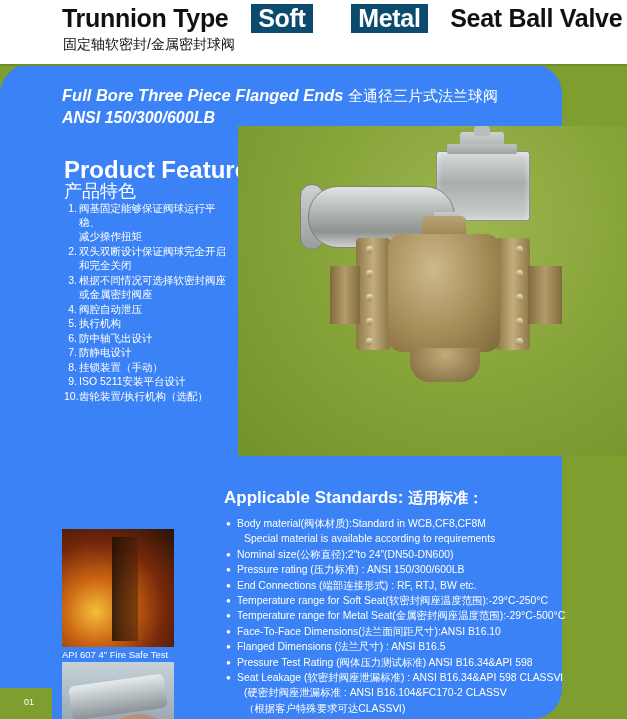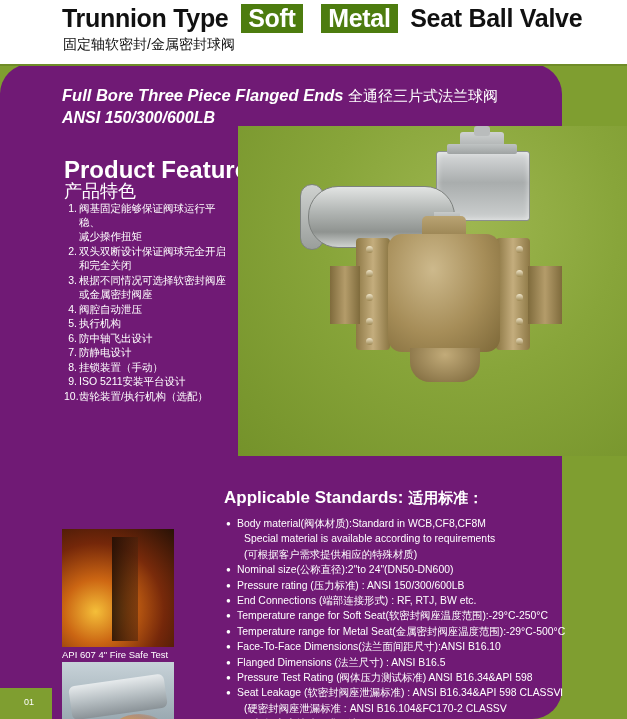--- a/index.html
+++ b/index.html
@@ -13,30 +13,30 @@
   
   .header{
     position:absolute;left:0;top:0;width:627px;height:64px;background:#ffffff;
   }
   .header-title{
     position:absolute;left:62px;top:4px;
     font-size:25px;font-weight:bold;color:#111;white-space:nowrap;
     letter-spacing:-0.3px;
   }
   .header-title .hl{
-    background:#4d7c0f;color:#ffffff;padding:0 7px;margin:0 6px;display:inline-block;
+    background:#0c4a6e;color:#ffffff;padding:0 7px;margin:0 16px;display:inline-block;
   }
   .header-sub{
     position:absolute;left:63px;top:36px;
     font-size:14px;color:#111;white-space:nowrap;
   }
   
   .green{
     position:absolute;left:0;top:64px;width:562px;height:655px;
-    background:#701a75;
+    background:#3b82f6;
     border-radius:30px;
   }
   .band-line{
     position:absolute;left:0;top:0;width:627px;height:2px;background:#6f8c28;
   }
   .sub-head1{
     position:absolute;left:62px;top:22px;font-size:16.5px;color:#ffffff;font-weight:bold;
     font-style:italic;white-space:nowrap;
   }
   .sub-head1 .cn{font-style:normal;font-weight:normal;font-size:15px;}
@@ -279,21 +279,20 @@
     <div class="p2-flame"></div>
   </div>
 
   <div class="std-title">
     <span>Applicable Standards:</span>
     <span class="cn">适用标准：</span>
   </div>
   <div class="std-list">
     <div class="li">Body material(阀体材质):Standard in WCB,CF8,CF8M</div>
     <div class="sub none">Special material is available according to requirements</div>
-    <div class="sub none">(可根据客户需求提供相应的特殊材质)</div>
     <div class="li">Nominal size(公称直径):2"to 24"(DN50-DN600)</div>
     <div class="li">Pressure rating (压力标准) : ANSI 150/300/600LB</div>
     <div class="li">End  Connections (端部连接形式) : RF, RTJ, BW etc.</div>
     <div class="li">Temperature range for Soft Seat(软密封阀座温度范围):-29°C-250°C</div>
     <div class="li">Temperature range for Metal Seat(金属密封阀座温度范围):-29°C-500°C</div>
     <div class="li">Face-To-Face  Dimensions(法兰面间距尺寸):ANSI B16.10</div>
     <div class="li">Flanged Dimensions (法兰尺寸) : ANSI  B16.5</div>
     <div class="li">Pressure Test Rating (阀体压力测试标准) ANSI B16.34&amp;API 598</div>
     <div class="li">Seat  Leakage (软密封阀座泄漏标准) : ANSI B16.34&amp;API 598  CLASSⅥ</div>
     <div class="sub none">(硬密封阀座泄漏标准 : ANSI B16.104&amp;FC170-2 CLASSⅤ</div>

